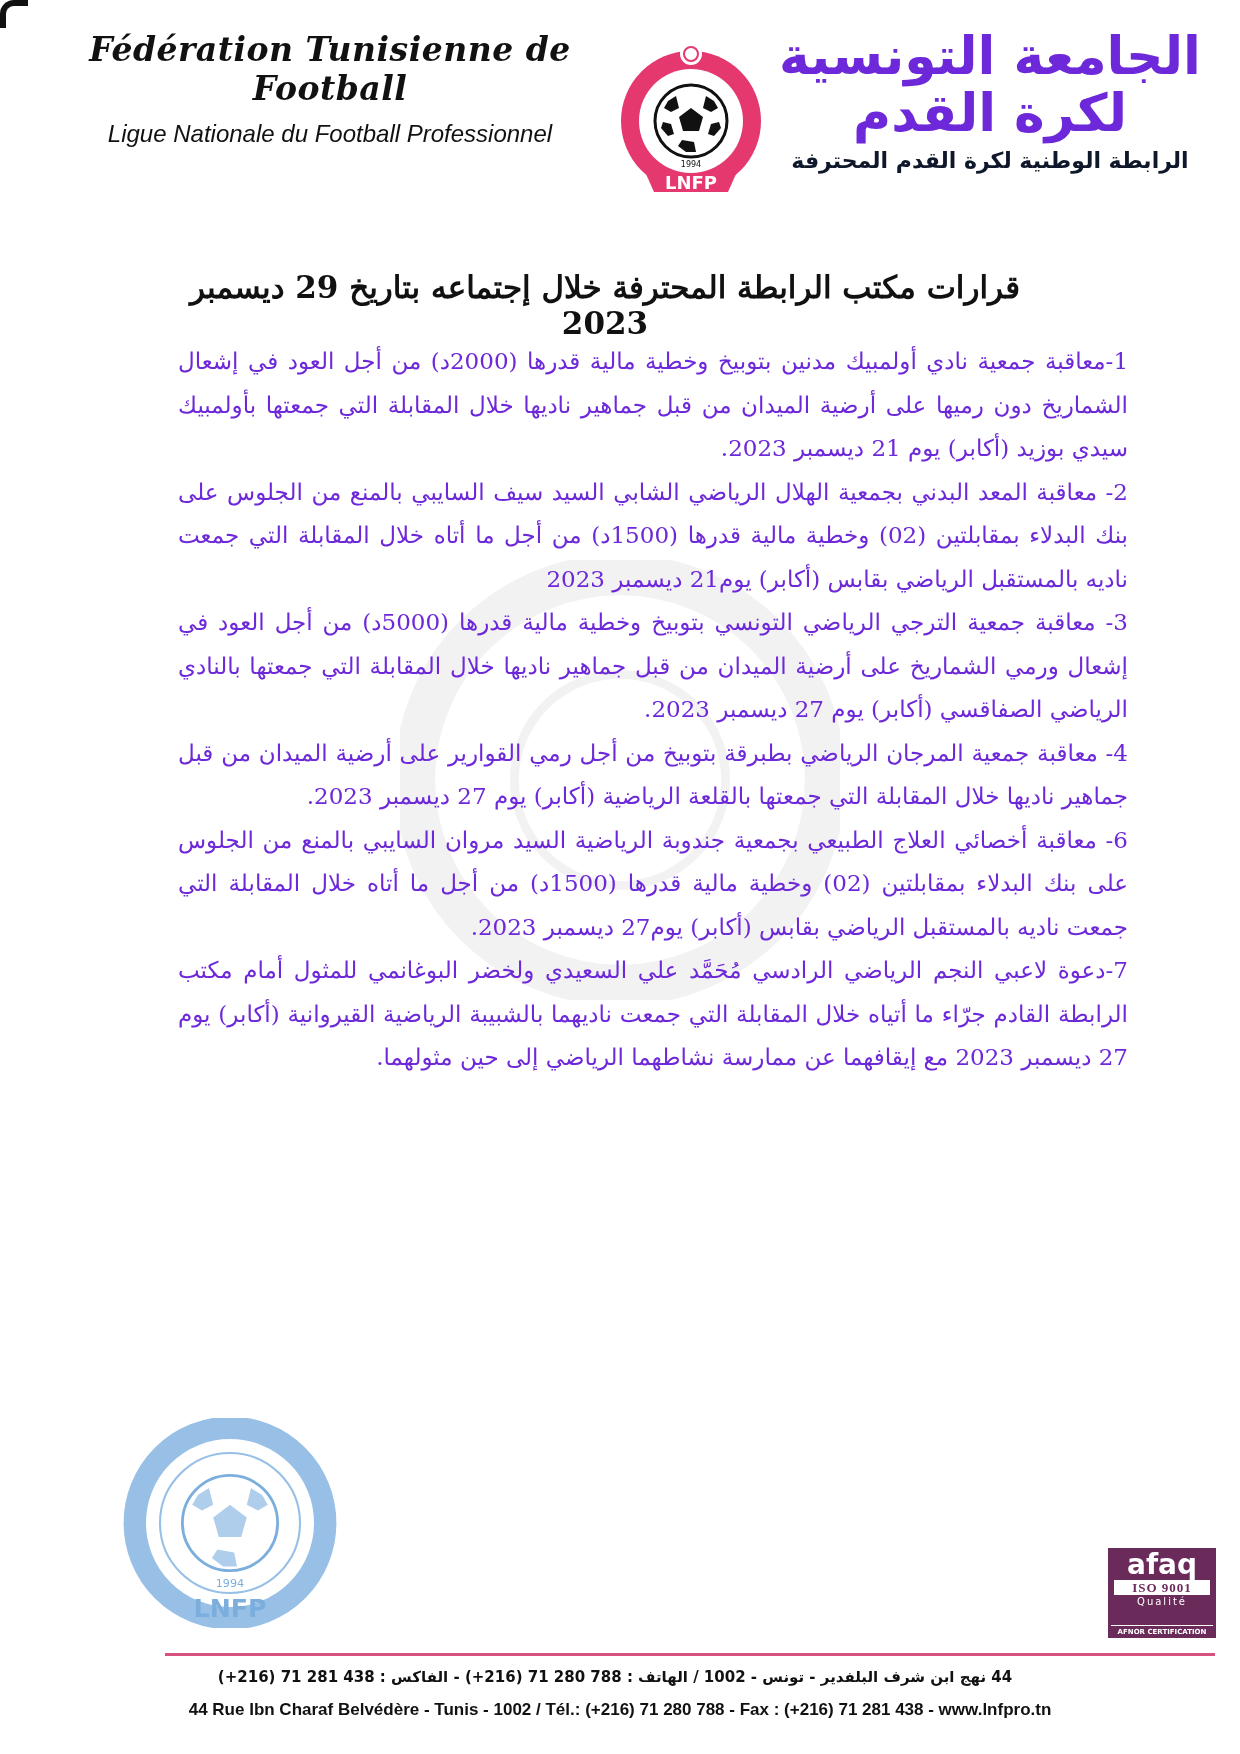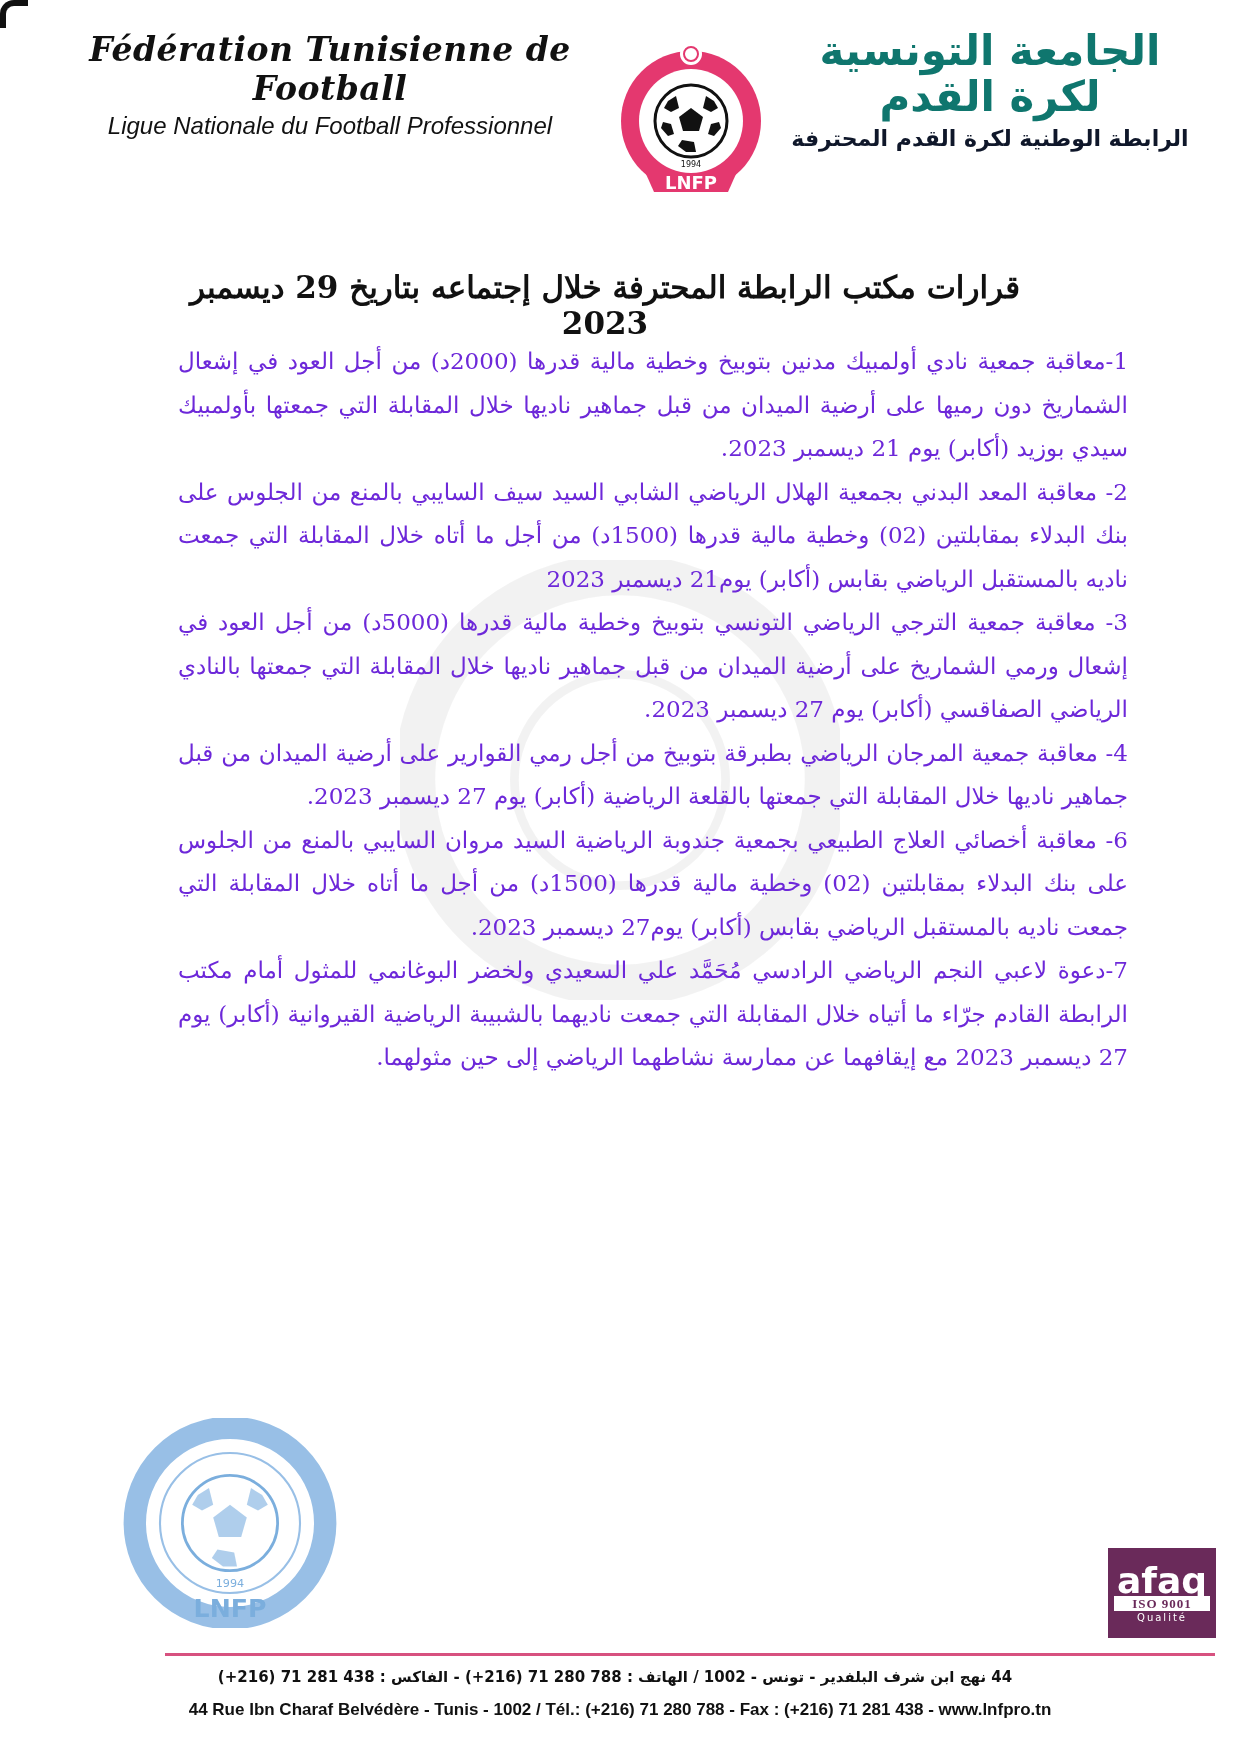--- a/index.html
+++ b/index.html
@@ -3,32 +3,32 @@
   <meta charset="utf-8">
   <style>
     html, body { margin: 0; padding: 0; }
     body {
       width: 1240px; height: 1754px; background: #ffffff; position: relative; overflow: hidden;
       font-family: "DejaVu Serif", serif; color: #111;
     }
     .corner-mark { position: absolute; left: 0; top: 0; width: 22px; height: 22px; border-left: 6px solid #111; border-top: 6px solid #111; border-top-left-radius: 14px; }
     .header-fr { position: absolute; left: 70px; top: 30px; width: 520px; text-align: center; }
     .fr-title { font-family: "DejaVu Serif", serif; font-style: italic; font-weight: bold; font-size: 33px; letter-spacing: 0.5px; color: #111; }
-    .fr-sub { font-family: "Liberation Sans", sans-serif; font-style: italic; font-size: 24px; margin-top: 4px; color: #111; }
+    .fr-sub { font-family: "Liberation Sans", sans-serif; font-style: italic; font-size: 24px; margin-top: 12px; color: #111; }
     .logo { position: absolute; left: 616px; top: 46px; width: 150px; height: 150px; }
     .header-ar { position: absolute; left: 770px; top: 28px; width: 440px; text-align: center; direction: rtl; }
-    .ar-title { font-family: "DejaVu Sans", sans-serif; font-weight: bold; font-size: 42px; color: #0f766e; line-height: 1.1; }
+    .ar-title { font-family: "DejaVu Sans", sans-serif; font-weight: bold; font-size: 52px; color: #6d28d9; line-height: 1.1; }
     .ar-sub { font-family: "DejaVu Sans", sans-serif; font-weight: bold; font-size: 22px; color: #0f172a; margin-top: 6px; }
     .doc-title { position: absolute; left: 150px; top: 248px; width: 910px; text-align: center; direction: rtl; font-family: "DejaVu Serif", serif; font-weight: bold; font-size: 31px; color: #111; }
     .body-text { position: absolute; left: 178px; top: 340px; width: 950px; direction: rtl; text-align: justify; font-family: "DejaVu Serif", serif; font-size: 23px; line-height: 43.5px; color: #6d28d9; }
     .body-text p { margin: 0; }
     .stamp { position: absolute; left: 120px; top: 1418px; width: 220px; height: 210px; opacity: 0.8; }
     .watermark { position: absolute; left: 400px; top: 560px; width: 440px; height: 440px; opacity: 0.07; }
     .afaq { position: absolute; left: 1108px; top: 1548px; width: 108px; height: 90px; background: #6a2a5a; color: #fff; text-align: center; font-family: "DejaVu Sans", sans-serif; }
-    .afaq-name { font-size: 36px; font-weight: bold; line-height: 30px; margin-top: 18px; }
+    .afaq-name { font-size: 28px; font-weight: bold; line-height: 30px; margin-top: 2px; }
     .afaq-iso { background: #fff; color: #6a2a5a; font-weight: bold; font-size: 13px; margin: 0 6px; line-height: 15px; letter-spacing: 1px; font-family: Liberation Serif, serif; }
     .afaq-q { font-size: 10px; letter-spacing: 2px; line-height: 14px; }
     .afaq-cert { font-size: 7px; font-weight: bold; border-top: 1px solid #fff; line-height: 12px; margin: 16px 3px; }
     .footer-rule { position: absolute; left: 165px; top: 1653px; width: 1050px; height: 3px; background: #d7517f; }
     .footer-ar { position: absolute; left: 150px; top: 1668px; width: 930px; text-align: center; direction: rtl; font-family: "DejaVu Sans", sans-serif; font-weight: bold; font-size: 15px; color: #111; }
     .footer-fr { position: absolute; left: 150px; top: 1700px; width: 940px; text-align: center; font-family: "Liberation Sans", sans-serif; font-weight: bold; font-size: 17px; color: #111; }
   </style>
 </head>
 <body>
 

